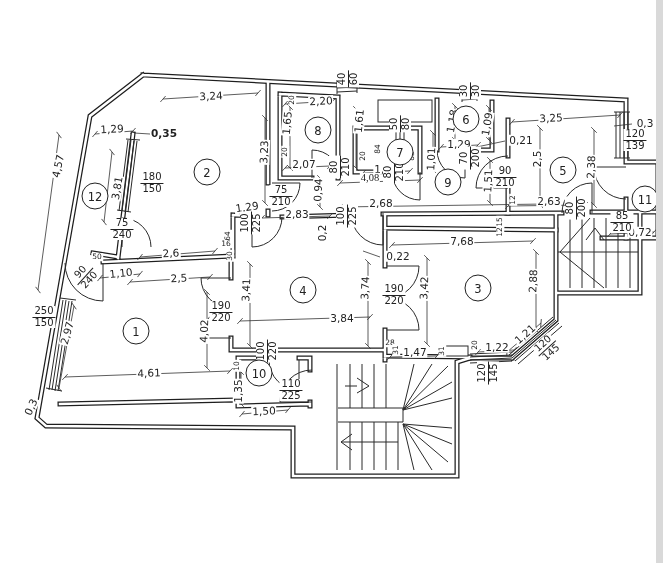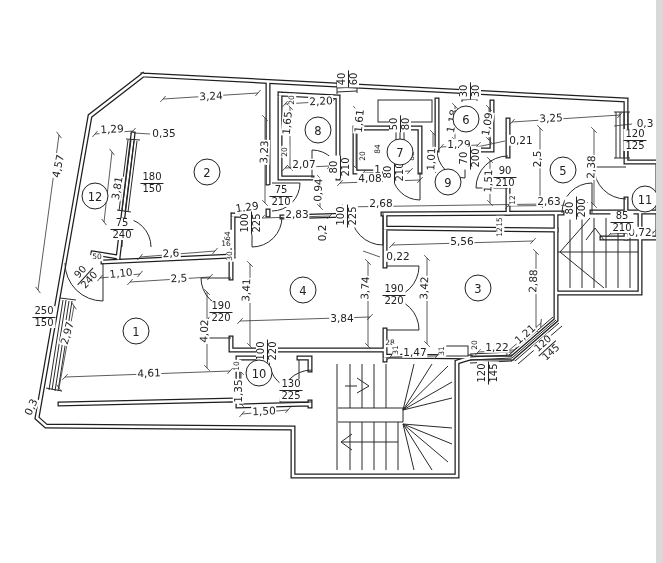--- a/index.html
+++ b/index.html
@@ -147,21 +147,21 @@
       <path marker-start="url(#tk)" marker-end="url(#tk)" d="M478,352 L514,350"></path>
       <path marker-start="url(#tk)" marker-end="url(#tk)" d="M507,352 L541,323"></path>
       <path marker-start="url(#tk)" marker-end="url(#tk)" d="M242,414 L288,410"></path>
       <path marker-start="url(#tk)" marker-end="url(#tk)" d="M241,372 L241,404"></path>
     </g>
   </svg>
 
   <div class="overlay" id="overlay">
       <div class="lbl" style="left: 211px; top: 96px; transform: translate(-50%, -50%) rotate(-3deg);">3,24</div>
       <div class="lbl" style="left: 112px; top: 129px; transform: translate(-50%, -50%) rotate(-3deg);">1,29</div>
-      <div class="lbl" style="left: 164px; top: 133px; transform: translate(-50%, -50%) rotate(0deg);">0,35</div>
+      <div class="lbl" style="left: 164px; top: 133px; transform: translate(-50%, -50%) rotate(0deg); font-weight: bold;">0,35</div>
       <div class="lbl" style="left: 58px; top: 166px; transform: translate(-50%, -50%) rotate(-78deg);">4,57</div>
       <div class="lbl" style="left: 117px; top: 188px; transform: translate(-50%, -50%) rotate(-80deg);">3,81</div>
       <div class="lbl" style="left: 264px; top: 152px; transform: translate(-50%, -50%) rotate(-88deg);">3,23</div>
       <div class="lbl" style="left: 321px; top: 101px; transform: translate(-50%, -50%) rotate(-3deg);">2,20</div>
       <div class="lbl" style="left: 287px; top: 123px; transform: translate(-50%, -50%) rotate(-85deg);">1,65</div>
       <div class="lbl" style="left: 359px; top: 121px; transform: translate(-50%, -50%) rotate(-85deg);">1,61</div>
       <div class="lbl" style="left: 304px; top: 164px; transform: translate(-50%, -50%) rotate(0deg);">2,07</div>
       <div class="lbl sm" style="left: 292px; top: 100px; transform: translate(-50%, -50%) rotate(-90deg);">20</div>
       <div class="lbl sm" style="left: 285px; top: 152px; transform: translate(-50%, -50%) rotate(-90deg);">20</div>
       <div class="lbl sm" style="left: 363px; top: 156px; transform: translate(-50%, -50%) rotate(-90deg);">20</div>
@@ -170,33 +170,33 @@
       <div class="lbl" style="left: 459px; top: 144px; transform: translate(-50%, -50%) rotate(0deg);">1,29</div>
       <div class="lbl" style="left: 521px; top: 140px; transform: translate(-50%, -50%) rotate(0deg);">0,21</div>
       <div class="lbl" style="left: 551px; top: 118px; transform: translate(-50%, -50%) rotate(-3deg);">3,25</div>
       <div class="lbl" style="left: 645px; top: 123px; transform: translate(-50%, -50%) rotate(0deg);">0,3</div>
       <div class="lbl" style="left: 537px; top: 159px; transform: translate(-50%, -50%) rotate(-90deg);">2,5</div>
       <div class="lbl" style="left: 591px; top: 167px; transform: translate(-50%, -50%) rotate(-88deg);">2,38</div>
       <div class="lbl sm" style="left: 378px; top: 149px; transform: translate(-50%, -50%) rotate(-90deg);">84</div>
       <div class="lbl sm" style="left: 412px; top: 156px; transform: translate(-50%, -50%) rotate(-90deg);">83</div>
       <div class="lbl" style="left: 386px; top: 169px; transform: translate(-50%, -50%) rotate(0deg);">1,29</div>
       <div class="lbl" style="left: 431px; top: 159px; transform: translate(-50%, -50%) rotate(-88deg);">1,01</div>
-      <div class="lbl" style="left: 370px; top: 178px; transform: translate(-50%, -50%) rotate(0deg);">4,08</div>
+      <div class="lbl" style="left: 370px; top: 178px; transform: translate(-50%, -50%) rotate(0deg); font-family: Liberation Serif, serif;">4,08</div>
       <div class="lbl" style="left: 318px; top: 190px; transform: translate(-50%, -50%) rotate(-88deg);">0,94</div>
       <div class="lbl" style="left: 247px; top: 207px; transform: translate(-50%, -50%) rotate(-8deg);">1,29</div>
       <div class="lbl" style="left: 297px; top: 214px; transform: translate(-50%, -50%) rotate(0deg);">2,83</div>
       <div class="lbl" style="left: 322px; top: 233px; transform: translate(-50%, -50%) rotate(-90deg);">0,2</div>
       <div class="lbl" style="left: 488px; top: 181px; transform: translate(-50%, -50%) rotate(-88deg);">1,51</div>
       <div class="lbl" style="left: 381px; top: 203px; transform: translate(-50%, -50%) rotate(0deg);">2,68</div>
       <div class="lbl sm" style="left: 513px; top: 200px; transform: translate(-50%, -50%) rotate(-90deg);">12</div>
       <div class="lbl sm" style="left: 500px; top: 222px; transform: translate(-50%, -50%) rotate(-90deg);">15</div>
       <div class="lbl sm" style="left: 500px; top: 232px; transform: translate(-50%, -50%) rotate(-90deg);">12</div>
       <div class="lbl" style="left: 549px; top: 201px; transform: translate(-50%, -50%) rotate(0deg);">2,63</div>
       <div class="lbl" style="left: 640px; top: 232px; transform: translate(-50%, -50%) rotate(0deg);">0,72</div>
-      <div class="lbl" style="left: 462px; top: 241px; transform: translate(-50%, -50%) rotate(0deg);">5,56</div>
+      <div class="lbl" style="left: 462px; top: 241px; transform: translate(-50%, -50%) rotate(0deg);">7,68</div>
       <div class="lbl" style="left: 398px; top: 256px; transform: translate(-50%, -50%) rotate(0deg);">0,22</div>
       <div class="lbl" style="left: 171px; top: 253px; transform: translate(-50%, -50%) rotate(-3deg);">2,6</div>
       <div class="lbl" style="left: 179px; top: 278px; transform: translate(-50%, -50%) rotate(-3deg);">2,5</div>
       <div class="lbl" style="left: 121px; top: 273px; transform: translate(-50%, -50%) rotate(-6deg);">1,10</div>
       <div class="lbl sm" style="left: 97px; top: 257px; transform: translate(-50%, -50%) rotate(0deg);">50</div>
       <div class="lbl sm" style="left: 228px; top: 236px; transform: translate(-50%, -50%) rotate(-90deg);">64</div>
       <div class="lbl sm" style="left: 226px; top: 244px; transform: translate(-50%, -50%) rotate(0deg);">16</div>
       <div class="lbl sm" style="left: 230px; top: 256px; transform: translate(-50%, -50%) rotate(-90deg);">30</div>
       <div class="lbl" style="left: 246px; top: 290px; transform: translate(-50%, -50%) rotate(-88deg);">3,41</div>
       <div class="lbl" style="left: 365px; top: 288px; transform: translate(-50%, -50%) rotate(-88deg);">3,74</div>
@@ -268,21 +268,21 @@
       <div class="frac" style="left: 505px; top: 177px; transform: translate(-50%, -50%) rotate(0deg);">
         <span class="top">90</span>
         <span class="bot">210</span>
       </div>
       <div class="frac" style="left: 576px; top: 208px; transform: translate(-50%, -50%) rotate(-90deg);">
         <span class="top">80</span>
         <span class="bot">200</span>
       </div>
       <div class="frac" style="left: 635px; top: 140px; transform: translate(-50%, -50%) rotate(0deg);">
         <span class="top">120</span>
-        <span class="bot">125</span>
+        <span class="bot">139</span>
       </div>
       <div class="frac" style="left: 622px; top: 185px; transform: translate(-50%, -50%) rotate(0deg); margin-top: 37px;">
         <span class="top">85</span>
         <span class="bot">210</span>
       </div>
       <div class="frac" style="left: 347px; top: 216px; transform: translate(-50%, -50%) rotate(-90deg);">
         <span class="top">100</span>
         <span class="bot">225</span>
       </div>
       <div class="frac" style="left: 221px; top: 312px; transform: translate(-50%, -50%) rotate(0deg);">
@@ -291,21 +291,21 @@
       </div>
       <div class="frac" style="left: 394px; top: 295px; transform: translate(-50%, -50%) rotate(0deg);">
         <span class="top">190</span>
         <span class="bot">220</span>
       </div>
       <div class="frac" style="left: 267px; top: 351px; transform: translate(-50%, -50%) rotate(-90deg);">
         <span class="top">100</span>
         <span class="bot">220</span>
       </div>
       <div class="frac" style="left: 291px; top: 390px; transform: translate(-50%, -50%) rotate(0deg);">
-        <span class="top">130</span>
+        <span class="top">110</span>
         <span class="bot">225</span>
       </div>
       <div class="frac" style="left: 547px; top: 348px; transform: translate(-50%, -50%) rotate(-42deg);">
         <span class="top">120</span>
         <span class="bot">145</span>
       </div>
       <div class="frac" style="left: 488px; top: 373px; transform: translate(-50%, -50%) rotate(-90deg);">
         <span class="top">120</span>
         <span class="bot">145</span>
       </div>

